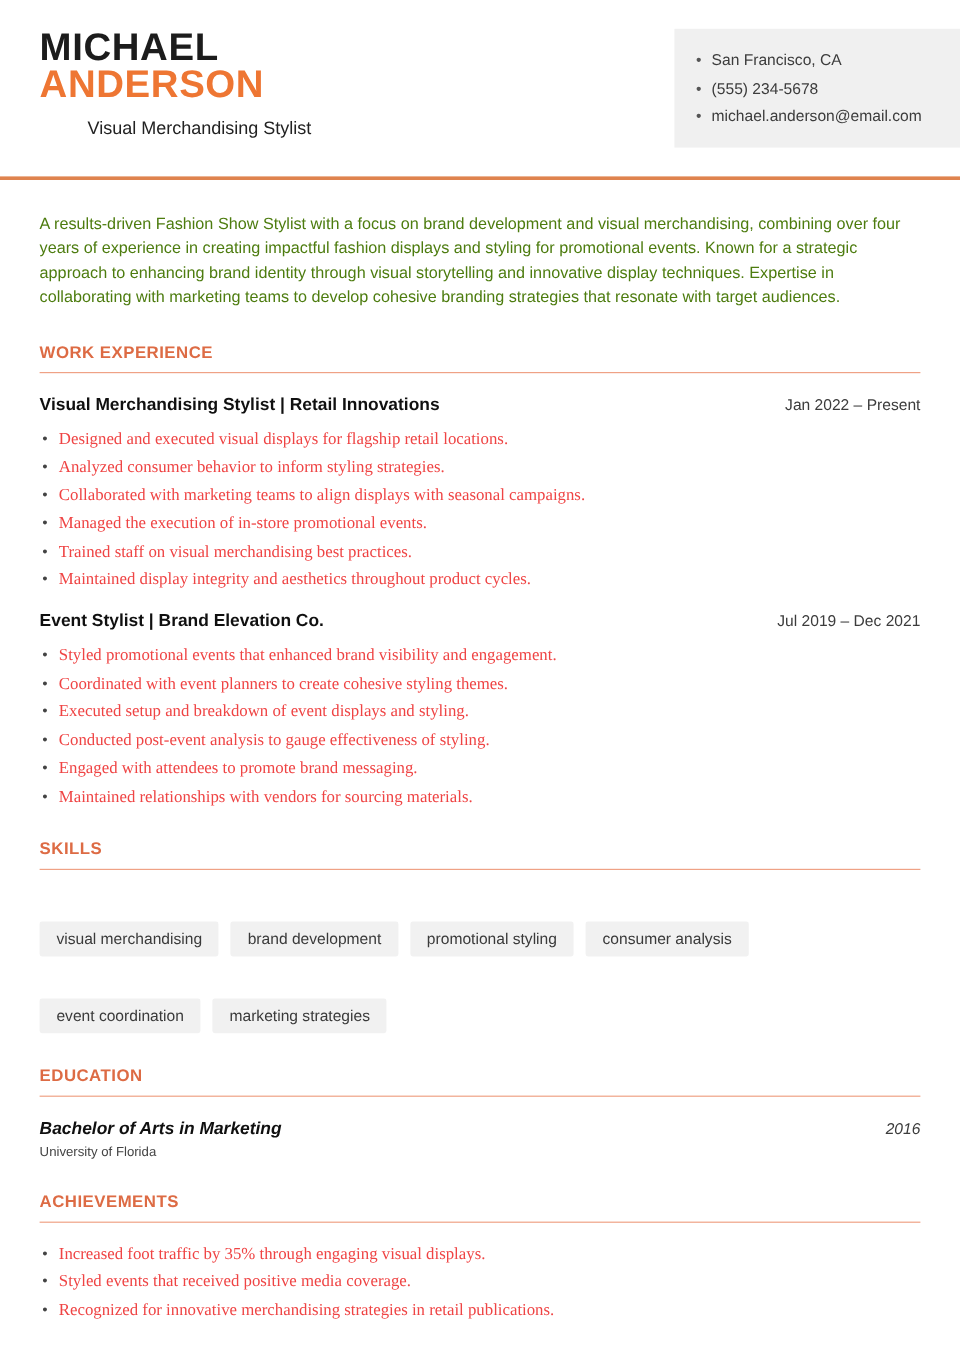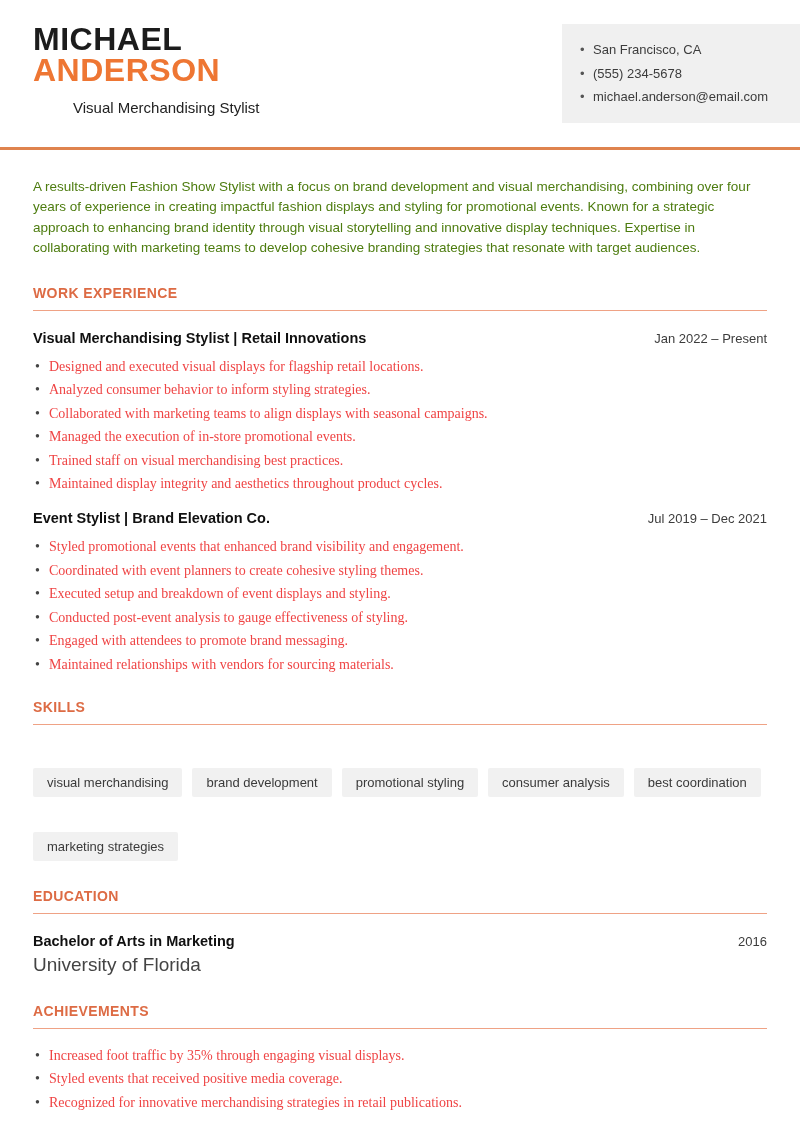--- a/index.html
+++ b/index.html
@@ -137,30 +137,31 @@
     font-size: 13px;
     color: #3a3a3a;
     white-space: nowrap;
     margin-top: 26px;
   }
   
   .edu { margin-top: 19px; }
   .edu-head {
     display: flex;
     justify-content: space-between;
-    align-items: flex-end;
+    align-items: center;
+    font-style: italic;
   }
   .edu-degree {
     font-size: 14.5px;
     font-weight: 700;
     color: #101010;
   }
   .edu-year { font-size: 13px; color: #3c3c3c; }
   .edu-school {
-    font-size: 19px;
+    font-size: 11px;
     color: #444;
     margin-top: 5px;
   }
 </style>
 </head>
 <body>
 
 <div class="page">
 
   <header class="header">
@@ -220,21 +221,21 @@
     </section>
 
     <section class="section">
       <h2 class="sec-heading">SKILLS</h2>
       <hr class="sec-line">
       <div class="pills">
         <span class="pill">visual merchandising</span>
         <span class="pill">brand development</span>
         <span class="pill">promotional styling</span>
         <span class="pill">consumer analysis</span>
-        <span class="pill">best coordination</span>
+        <span class="pill">event coordination</span>
         <span class="pill">marketing strategies</span>
       </div>
     </section>
 
     <section class="section">
       <h2 class="sec-heading">EDUCATION</h2>
       <hr class="sec-line">
       <div class="edu">
         <div class="edu-head">
           <h3 class="edu-degree">Bachelor of Arts in Marketing</h3>

